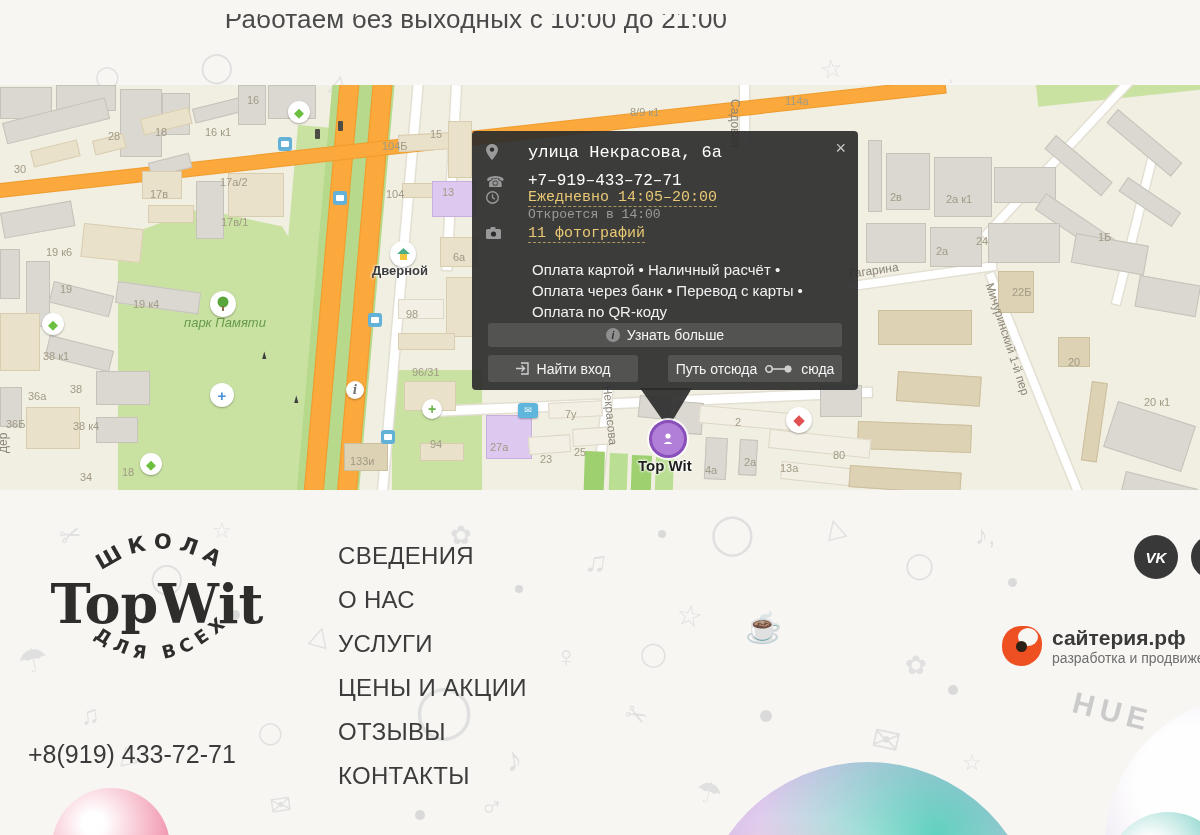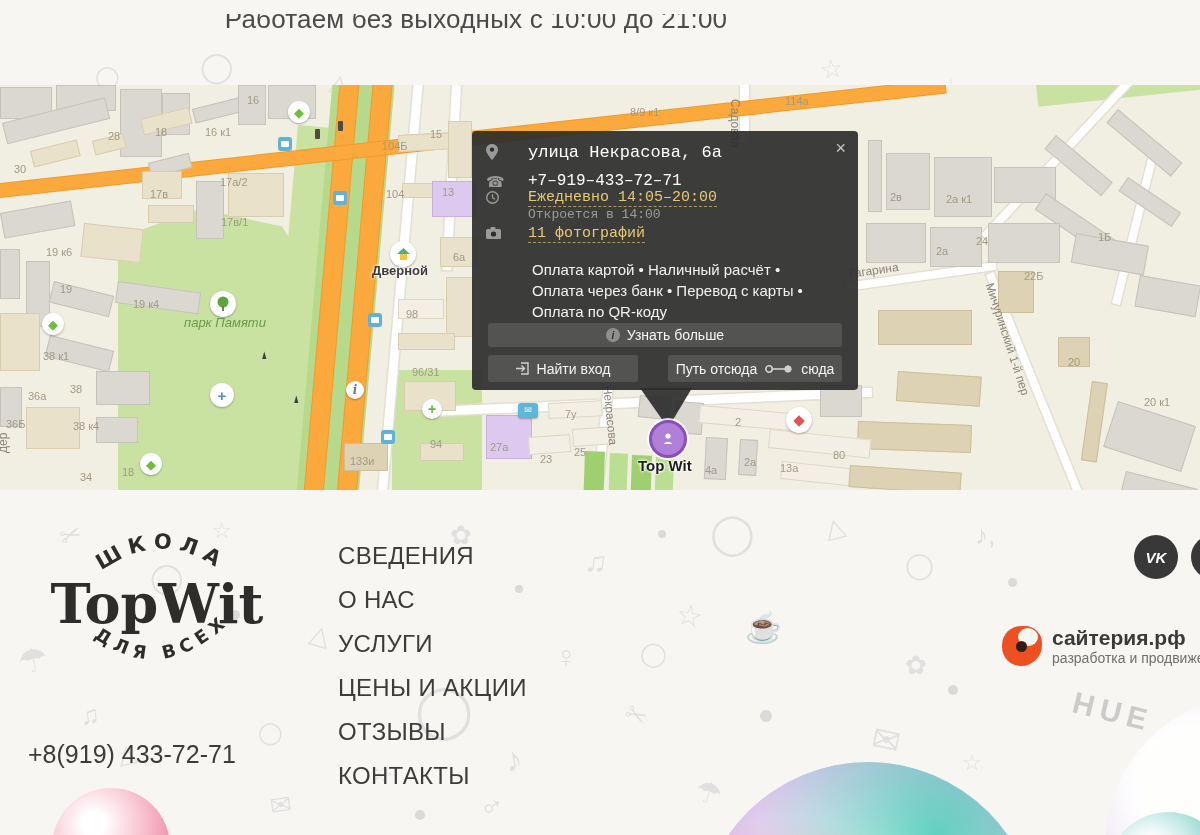--- a/index.html
+++ b/index.html
@@ -284,21 +284,21 @@
       <div class="lbl " style="left: 406px; top: 223px;">98</div>
       <div class="lbl " style="left: 412px; top: 281px;">96/31</div>
       <div class="lbl " style="left: 430px; top: 353px;">94</div>
       <div class="lbl " style="left: 350px; top: 370px;">133и</div>
       <div class="lbl " style="left: 122px; top: 381px;">18</div>
       <div class="lbl " style="left: 890px; top: 106px;">2в</div>
       <div class="lbl " style="left: 946px; top: 108px;">2а к1</div>
       <div class="lbl " style="left: 936px; top: 160px;">2а</div>
       <div class="lbl " style="left: 976px; top: 150px;">24</div>
       <div class="lbl " style="left: 1098px; top: 146px;">1Б</div>
-      <div class="lbl " style="left: 1012px; top: 185px; margin-left: 12px;">22Б</div>
+      <div class="lbl " style="left: 1012px; top: 201px;">22Б</div>
       <div class="lbl " style="left: 1068px; top: 271px;">20</div>
       <div class="lbl " style="left: 1144px; top: 311px;">20 к1</div>
       <div class="lbl " style="left: 565px; top: 323px;">7у</div>
       <div class="lbl " style="left: 490px; top: 356px;">27а</div>
       <div class="lbl " style="left: 540px; top: 368px;">23</div>
       <div class="lbl " style="left: 574px; top: 361px;">25</div>
       <div class="lbl " style="left: 735px; top: 331px;">2</div>
       <div class="lbl " style="left: 744px; top: 371px;">2а</div>
       <div class="lbl " style="left: 705px; top: 379px;">4а</div>
       <div class="lbl " style="left: 780px; top: 377px;">13а</div>

